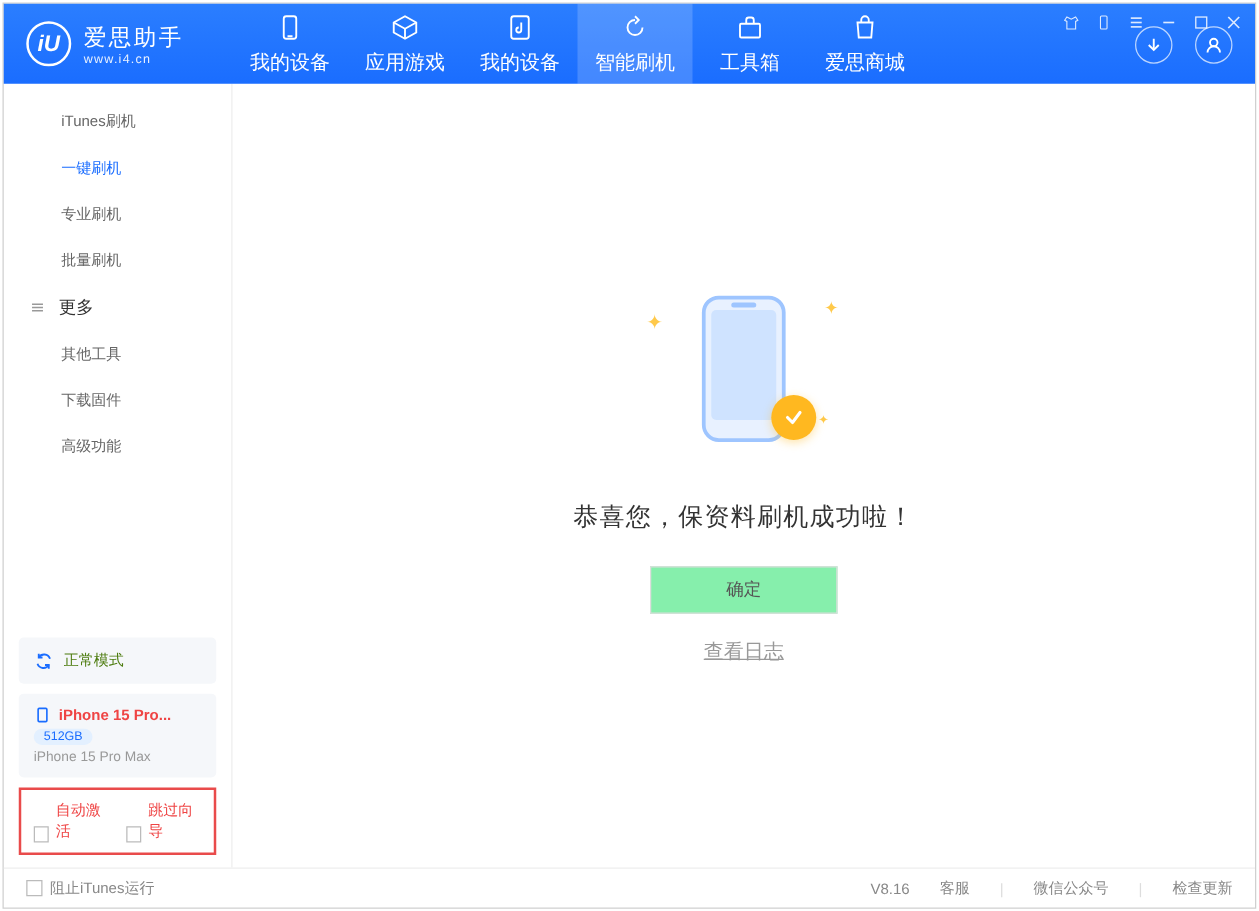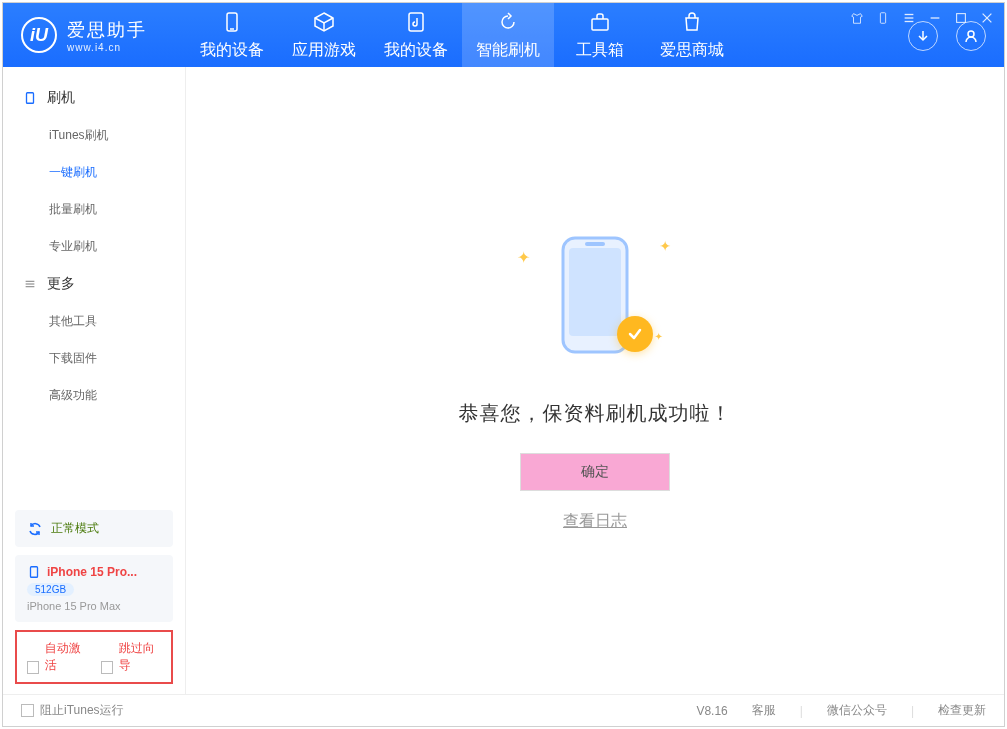--- a/index.html
+++ b/index.html
@@ -43,21 +43,21 @@
     
     .main { flex: 1; display: flex; flex-direction: column; align-items: center; justify-content: center; position: relative; }
     .illus { position: relative; width: 140px; height: 140px; margin-bottom: 30px; }
     .phone-svg { width: 100px; height: 130px; margin: 0 auto; display: block; }
     .star { position: absolute; color: #ffc94a; }
     .star.s1 { left: -8px; top: 18px; font-size: 16px; }
     .star.s2 { right: -6px; top: 8px; font-size: 14px; }
     .star.s3 { right: 2px; bottom: 28px; font-size: 10px; }
     .badge { position: absolute; right: 12px; bottom: 18px; width: 36px; height: 36px; background: #ffb820; border-radius: 50%; display: flex; align-items: center; justify-content: center; box-shadow: 0 2px 8px rgba(255,184,32,0.4); }
     .success-text { font-size: 20px; color: #333; letter-spacing: 1px; margin-bottom: 26px; }
-    .ok-btn { width: 150px; height: 38px; border: 1px solid #ddd; background: #f9a8d4; color: #555; font-size: 14px; cursor: pointer; margin-bottom: 20px; }
+    .ok-btn { width: 150px; height: 38px; border: 1px solid #ddd; background: #86efac; color: #555; font-size: 14px; cursor: pointer; margin-bottom: 20px; }
     .log-link { font-size: 16px; color: #999; text-decoration: underline; cursor: pointer; }
     
     
     .footer { height: 32px; border-top: 1px solid #eee; display: flex; align-items: center; padding: 0 18px; font-size: 12px; color: #888; }
     .footer-left { display: flex; align-items: center; gap: 6px; cursor: pointer; }
     .footer-right { margin-left: auto; display: flex; align-items: center; gap: 24px; }
     .footer-link { cursor: pointer; }
     .footer-sep { color: #ddd; }
   </style>
 </head>
@@ -152,30 +152,24 @@
             <circle cx="8" cy="6" r="3"></circle>
             <path d="M3 14 A5 5 0 0 1 13 14"></path>
           </svg>
       </div>
     </div>
   </div>
 
   <div class="body">
     <div class="sidebar">
       <div class="side-list">
-        <div class="side-group">
-          <svg class="side-group-icon" viewBox="0 0 16 16" fill="none" stroke="#1a6dff" stroke-width="1.5">
-              <rect x="4" y="2" width="8" height="12" rx="1"></rect>
-            </svg>
-          <span>刷机</span>
-        </div>
         <div class="side-item">iTunes刷机</div>
         <div class="side-item active">一键刷机</div>
+        <div class="side-item">专业刷机</div>
         <div class="side-item">批量刷机</div>
-        <div class="side-item">专业刷机</div>
         <div class="side-group">
           <svg class="side-group-icon" viewBox="0 0 16 16" fill="none" stroke="#999" stroke-width="1.5">
               <line x1="3" y1="5" x2="13" y2="5"></line>
               <line x1="3" y1="8" x2="13" y2="8"></line>
               <line x1="3" y1="11" x2="13" y2="11"></line>
             </svg>
           <span>更多</span>
         </div>
         <div class="side-item">其他工具</div>
         <div class="side-item">下载固件</div>

